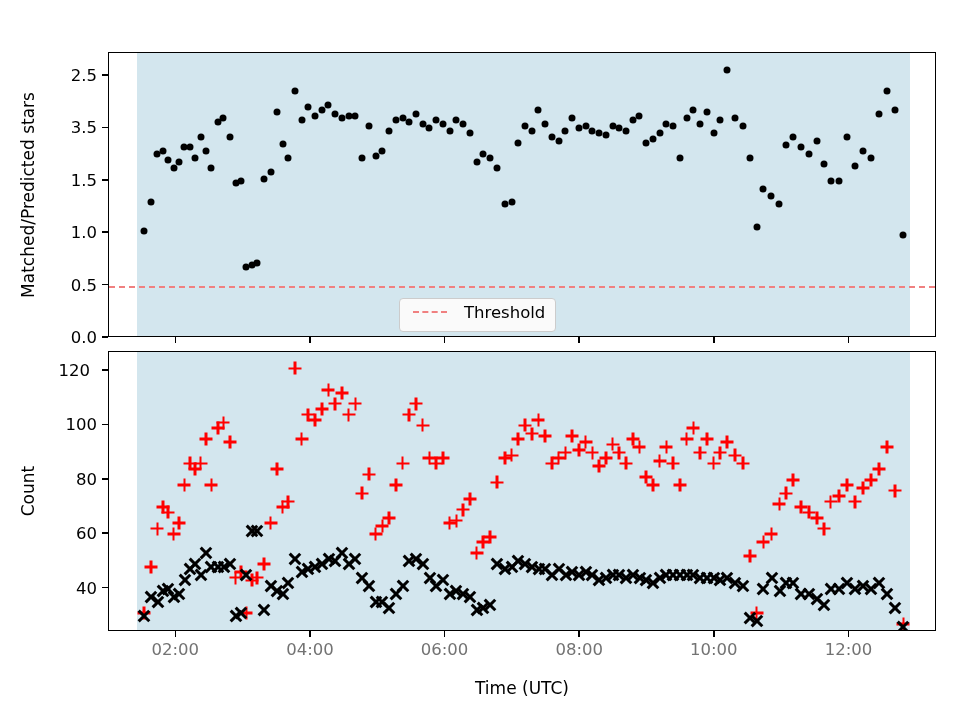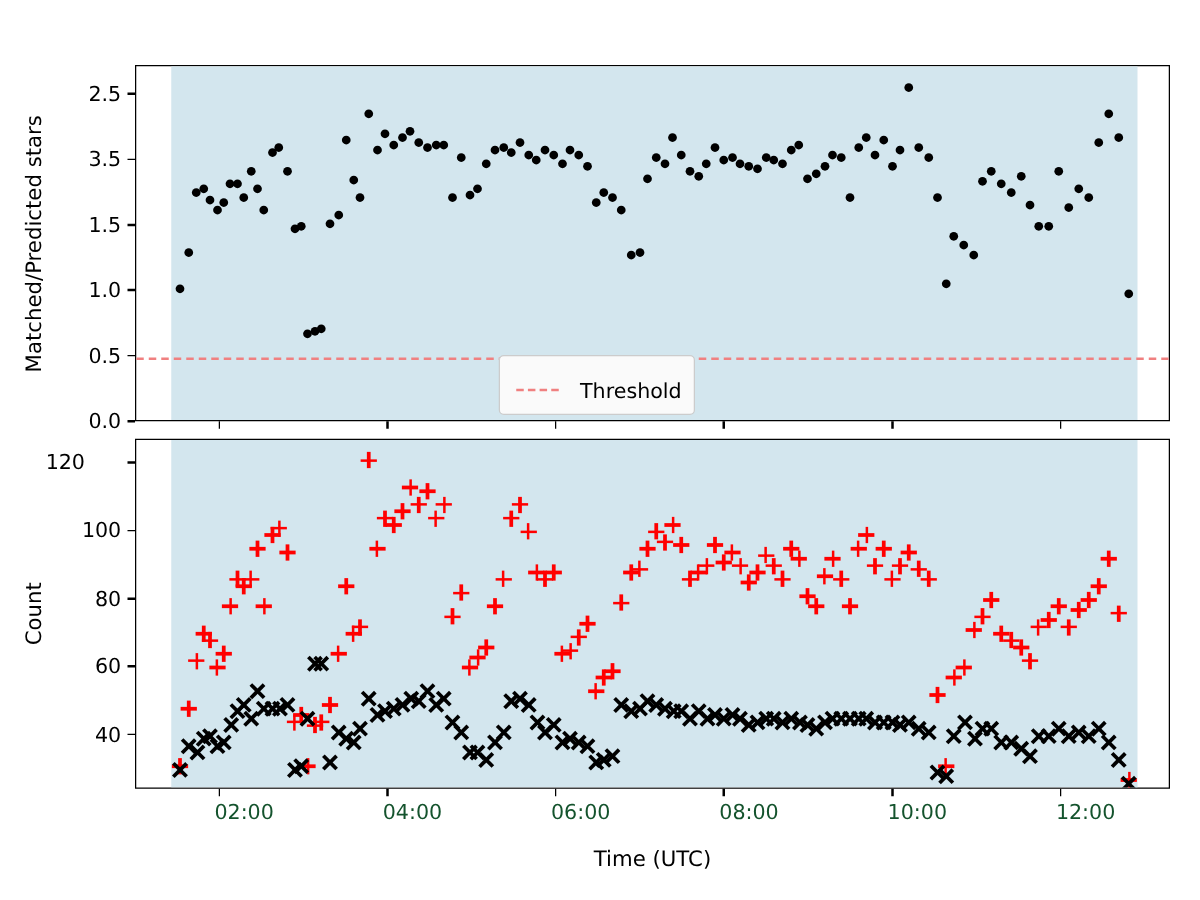--- a/index.html
+++ b/index.html
@@ -68,24 +68,23 @@
   }
   .tick-mark-x {
     position: absolute;
     width: 1.6px;
     height: 6px;
     background: #000;
   }
   .xtick-label {
     position: absolute;
     font-size: 16.5px;
-    color: #14532d;
+    color: #737373;
     transform: translateX(-50%);
     white-space: nowrap;
-    margin-left: 20px;
   }
   .ylabel {
     position: absolute;
     font-size: 17px;
     color: #000;
     transform-origin: 50% 50%;
     white-space: nowrap;
   }
   .xlabel {
     position: absolute;
@@ -133,21 +132,21 @@
     height: 0;
     border-top: 2.6px dashed #f08080;
   }
   
   .legend {
     position: absolute;
     box-sizing: border-box;
     background: #fafafa;
     border: 1px solid #cccccc;
     border-radius: 4px;
-    padding: 14px 10px 6px 8px;
+    padding: 0 10px 6px 8px;
     font-size: 16.5px;
     color: #000;
   }
   .legend-row {
     display: flex;
     align-items: center;
     height: 26px;
   }
   .legend-key {
     width: 44px;
@@ -576,21 +575,21 @@
   <div id="ticks-bottom">
       <div class="tick-mark-y" style="left: 102px; top: 586.705px; position: absolute;"></div>
       <div class="ytick-label" style="position: absolute; right: 863px; top: 587.505px;">40</div>
       <div class="tick-mark-y" style="left: 102px; top: 532.336px; position: absolute;"></div>
       <div class="ytick-label" style="position: absolute; right: 863px; top: 533.136px;">60</div>
       <div class="tick-mark-y" style="left: 102px; top: 477.967px; position: absolute;"></div>
       <div class="ytick-label" style="position: absolute; right: 863px; top: 478.767px;">80</div>
       <div class="tick-mark-y" style="left: 102px; top: 423.598px; position: absolute;"></div>
       <div class="ytick-label" style="position: absolute; right: 863px; top: 424.398px;">100</div>
       <div class="tick-mark-y" style="left: 102px; top: 369.229px; position: absolute;"></div>
-      <div class="ytick-label" style="position: absolute; right: 892px; top: 370.029px;">120</div>
+      <div class="ytick-label" style="position: absolute; right: 870px; top: 370.029px;">120</div>
       <div class="tick-mark-x" style="position: absolute; left: 174.517px; top: 631px;"></div>
       <div class="xtick-label" style="left: 175.317px; top: 640px;">02:00</div>
       <div class="tick-mark-x" style="position: absolute; left: 309.151px; top: 631px;"></div>
       <div class="xtick-label" style="left: 309.951px; top: 640px;">04:00</div>
       <div class="tick-mark-x" style="position: absolute; left: 443.785px; top: 631px;"></div>
       <div class="xtick-label" style="left: 444.585px; top: 640px;">06:00</div>
       <div class="tick-mark-x" style="position: absolute; left: 578.42px; top: 631px;"></div>
       <div class="xtick-label" style="left: 579.22px; top: 640px;">08:00</div>
       <div class="tick-mark-x" style="position: absolute; left: 713.054px; top: 631px;"></div>
       <div class="xtick-label" style="left: 713.854px; top: 640px;">10:00</div>

